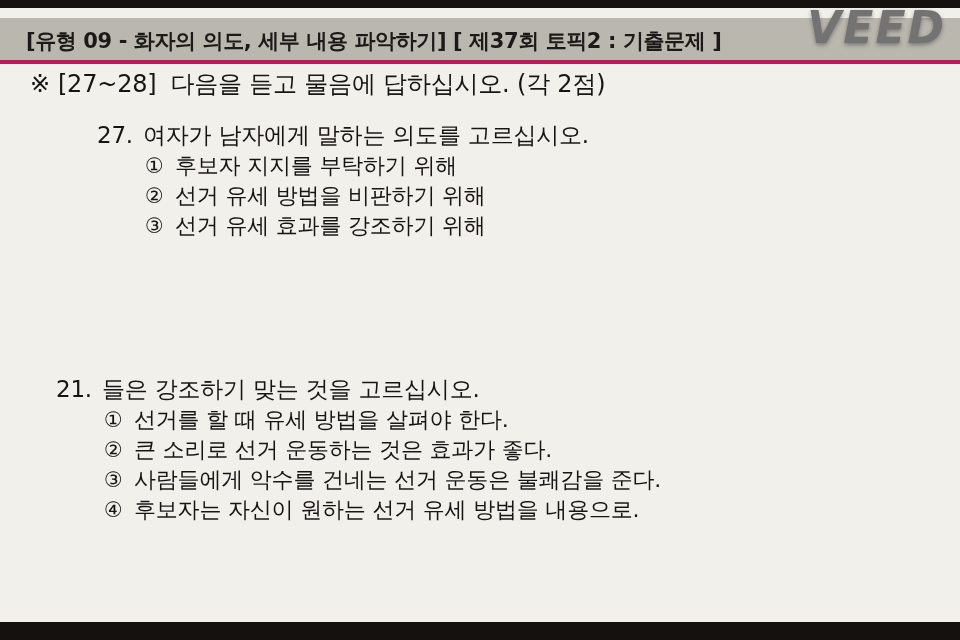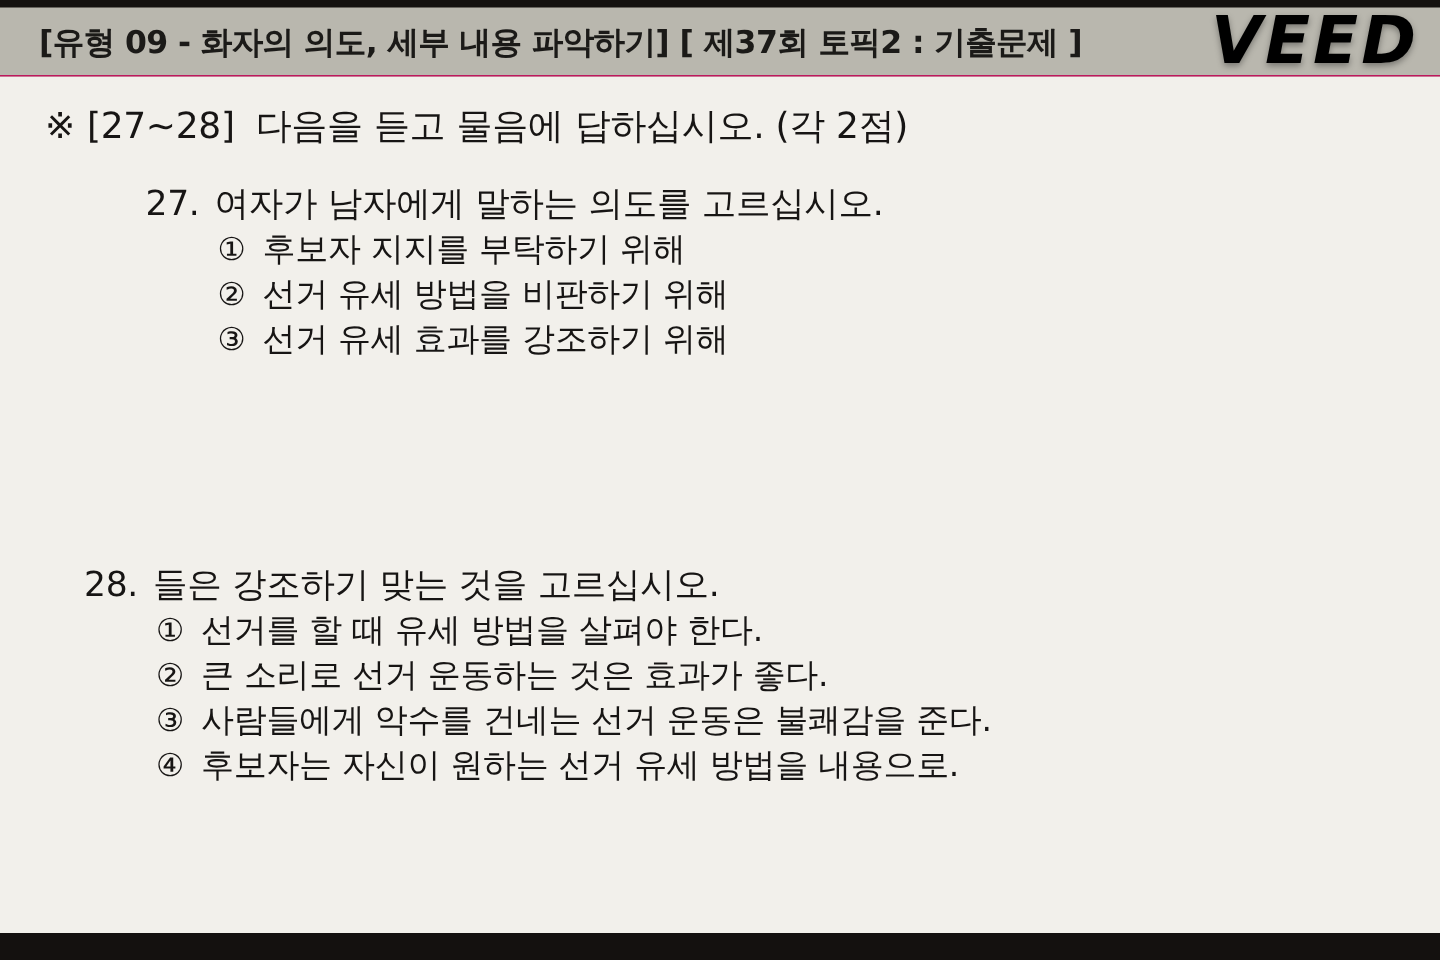--- a/index.html
+++ b/index.html
@@ -27,26 +27,26 @@
     left: 0;
     width: 960px;
     background: #14110f;
   }
   .bar-top { top: 0; height: 8px; }
   .bar-bottom { bottom: 0; height: 18px; }
 
   
   .header {
     position: absolute;
-    top: 5px;
+    top: 18px;
     left: 0;
     width: 960px;
     height: 46px;
     background: #b9b7ae;
-    border-bottom: 1px solid #be185d;
+    border-bottom: 4px solid #be185d;
     box-sizing: border-box;
   }
   .header-title {
     position: absolute;
     top: 9px;
     left: 26px;
     font-size: 21px;
     font-weight: bold;
     color: #1b1a18;
     white-space: nowrap;
@@ -55,21 +55,21 @@
 
   
   .watermark {
     position: absolute;
     top: 2px;
     right: 14px;
     font-size: 44px;
     font-weight: bold;
     font-style: italic;
     letter-spacing: 2px;
-    color: #000000;
+    color: #737373;
     text-shadow: 0 2px 4px rgba(0,0,0,0.35);
     font-family: "DejaVu Sans", "Liberation Sans", sans-serif;
   }
 
   
   .content {
     position: absolute;
     top: 54px;
     left: 0;
     width: 960px;
@@ -141,21 +141,21 @@
       <div class="choice">
         <span class="cnum">②</span><span>선거 유세 방법을 비판하기 위해</span>
       </div>
       <div class="choice">
         <span class="cnum">③</span><span>선거 유세 효과를 강조하기 위해</span>
       </div>
     </div>
 
     <div class="qblock q28">
       <div class="qstem">
-        <span class="num">28.</span><span>들은 강조하기 맞는 것을 고르십시오.</span>
+        <span class="num">21.</span><span>들은 강조하기 맞는 것을 고르십시오.</span>
       </div>
       <div class="choice">
         <span class="cnum">①</span><span>선거를 할 때 유세 방법을 살펴야 한다.</span>
       </div>
       <div class="choice">
         <span class="cnum">②</span><span>큰 소리로 선거 운동하는 것은 효과가 좋다.</span>
       </div>
       <div class="choice">
         <span class="cnum">③</span><span>사람들에게 악수를 건네는 선거 운동은 불쾌감을 준다.</span>
       </div>

